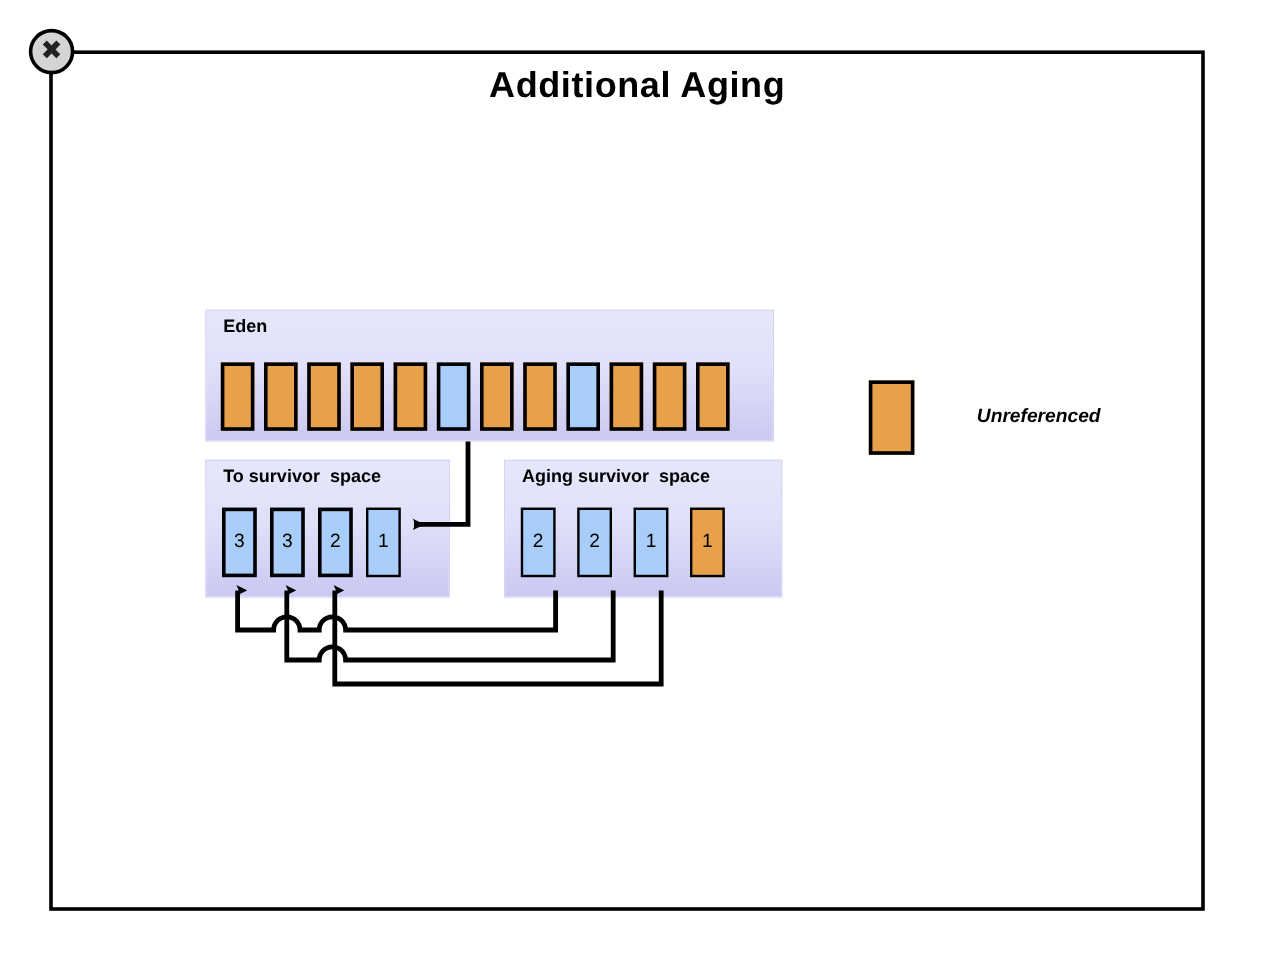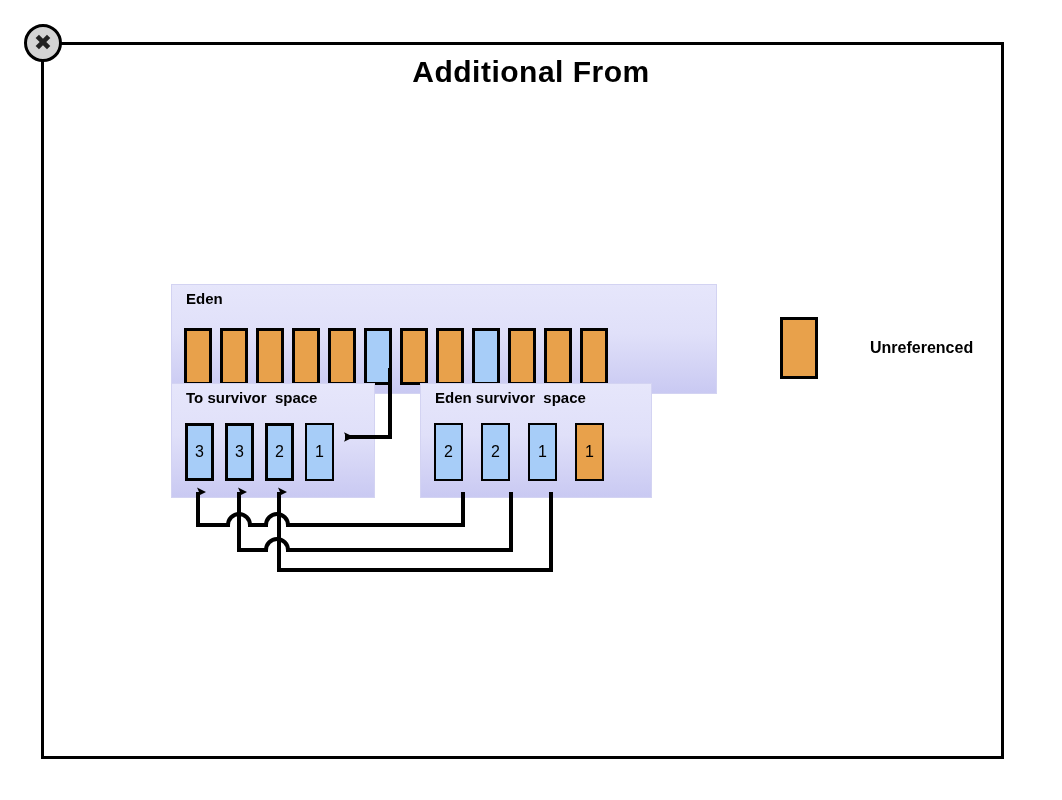--- a/index.html
+++ b/index.html
@@ -104,23 +104,22 @@
     line-height: 1;
   }
   .cell.orange { background: #e8a14b; }
   .cell.blue   { background: #a7cdf8; }
   .cell.thin   { border-width: 2px; }
 
   
   #eden-box {
     left: 171px;
     top: 258px;
-    width: 546px;
+    width: 474px;
     height: 110px;
-    margin-top: 26px;
   }
   #eden-cells {
     left: 12px;
     top: 43px;
     gap: 8px;
   }
   #eden-cells .cell {
     width: 28px;
     height: 57px;
   }
@@ -155,22 +154,23 @@
     gap: 18px;
   }
   #from-survivor-cells .cell {
     width: 29px;
     height: 58px;
   }
 
   
   #legend {
     position: absolute;
-    left: 780px;
+    left: 724px;
     top: 309px;
+    font-style: italic;
   }
   .legend-row {
     display: flex;
     align-items: center;
     height: 78px;
   }
   .legend-swatch {
     width: 38px;
     height: 62px;
     border: 3px solid #000000;
@@ -201,21 +201,21 @@
 <body>
 
 <div id="stage">
 
   <div id="slide-frame"></div>
 
   <div id="close-button">
     <span class="x-glyph">✖</span>
   </div>
 
-  <div id="page-title">Additional From</div>
+  <div id="page-title">Additional Aging</div>
 
   <div class="region-box" id="eden-box">
     <div class="region-label">Eden</div>
     <div class="cells" id="eden-cells">
       <div class="cell orange"></div>
       <div class="cell orange"></div>
       <div class="cell orange"></div>
       <div class="cell orange"></div>
       <div class="cell orange"></div>
       <div class="cell blue"></div>
@@ -232,21 +232,21 @@
     <div class="region-label">To survivor  space</div>
     <div class="cells" id="to-survivor-cells">
       <div class="cell blue">3</div>
       <div class="cell blue">3</div>
       <div class="cell blue">2</div>
       <div class="cell blue thin">1</div>
     </div>
   </div>
 
   <div class="region-box" id="from-survivor-box">
-    <div class="region-label">Eden survivor  space</div>
+    <div class="region-label">Aging survivor  space</div>
     <div class="cells" id="from-survivor-cells">
       <div class="cell blue thin">2</div>
       <div class="cell blue thin">2</div>
       <div class="cell blue thin">1</div>
       <div class="cell orange thin">1</div>
     </div>
   </div>
 
   <div id="legend">
     <div class="legend-row">

